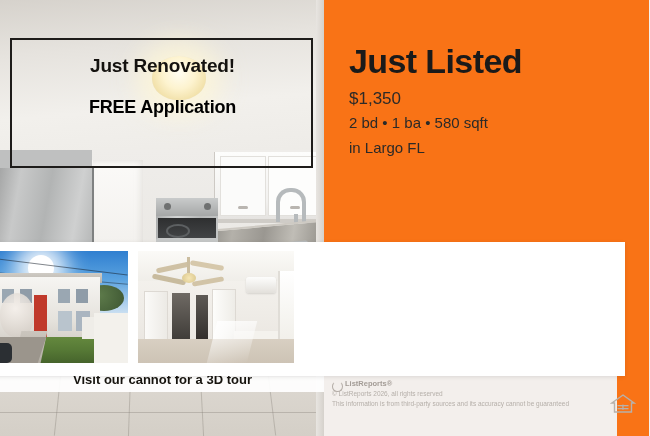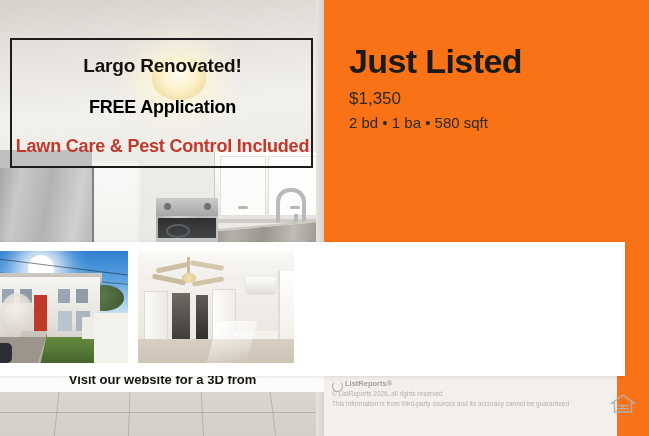--- a/index.html
+++ b/index.html
@@ -244,32 +244,32 @@
       <div class="gl" style="left:0;top:58px;width:325px;height:1px;"></div>
       <div class="gl" style="left:0;top:94px;width:325px;height:1px;"></div>
       <div class="gl" style="left:60px;top:0;width:1px;height:118px;transform:rotate(6deg);"></div>
       <div class="gl" style="left:130px;top:0;width:1px;height:118px;transform:rotate(2deg);"></div>
       <div class="gl" style="left:200px;top:0;width:1px;height:118px;transform:rotate(-3deg);"></div>
       <div class="gl" style="left:268px;top:0;width:1px;height:118px;transform:rotate(-7deg);"></div>
     </div>
     <div class="k-rwall"></div>
 
     <div class="frame"></div>
-    <div class="ov ov-1">Largo Renovated!</div>
+    <div class="ov ov-1">Just Renovated!</div>
     <div class="ov ov-2">FREE Application</div>
-    <div class="ov ov-3">Lawn Care &amp; Pest Control Included</div>
 
     <div class="caption-band"></div>
-    <div class="caption-txt">Visit our website for a 3D from</div>
+    <div class="caption-txt">Visit our cannot for a 3D tour</div>
   </div>
 
   <div class="right">
     <div class="headline">Just Listed</div>
     <div class="price">$1,350</div>
     <div class="specs">2 bd • 1 ba • 580 sqft</div>
+    <div class="city">in Largo FL</div>
 
     <div class="footer">
       <div class="lr-logo"></div>
       <div class="lr-name">ListReports®</div>
       <div class="lr-c">© ListReports 2026, all rights reserved</div>
       <div class="lr-d">This information is from third-party sources and its accuracy cannot be guaranteed</div>
       <div class="eho">
         <svg viewBox="0 0 26 24" width="26" height="24" aria-hidden="true">
           <path d="M13 3 L24 11 L21.5 11 L21.5 20 L4.5 20 L4.5 11 L2 11 Z" fill="none" stroke="#b7b1ab" stroke-width="1.4"></path>
           <rect x="7.5" y="13" width="11" height="1.3" fill="#b7b1ab"></rect>

